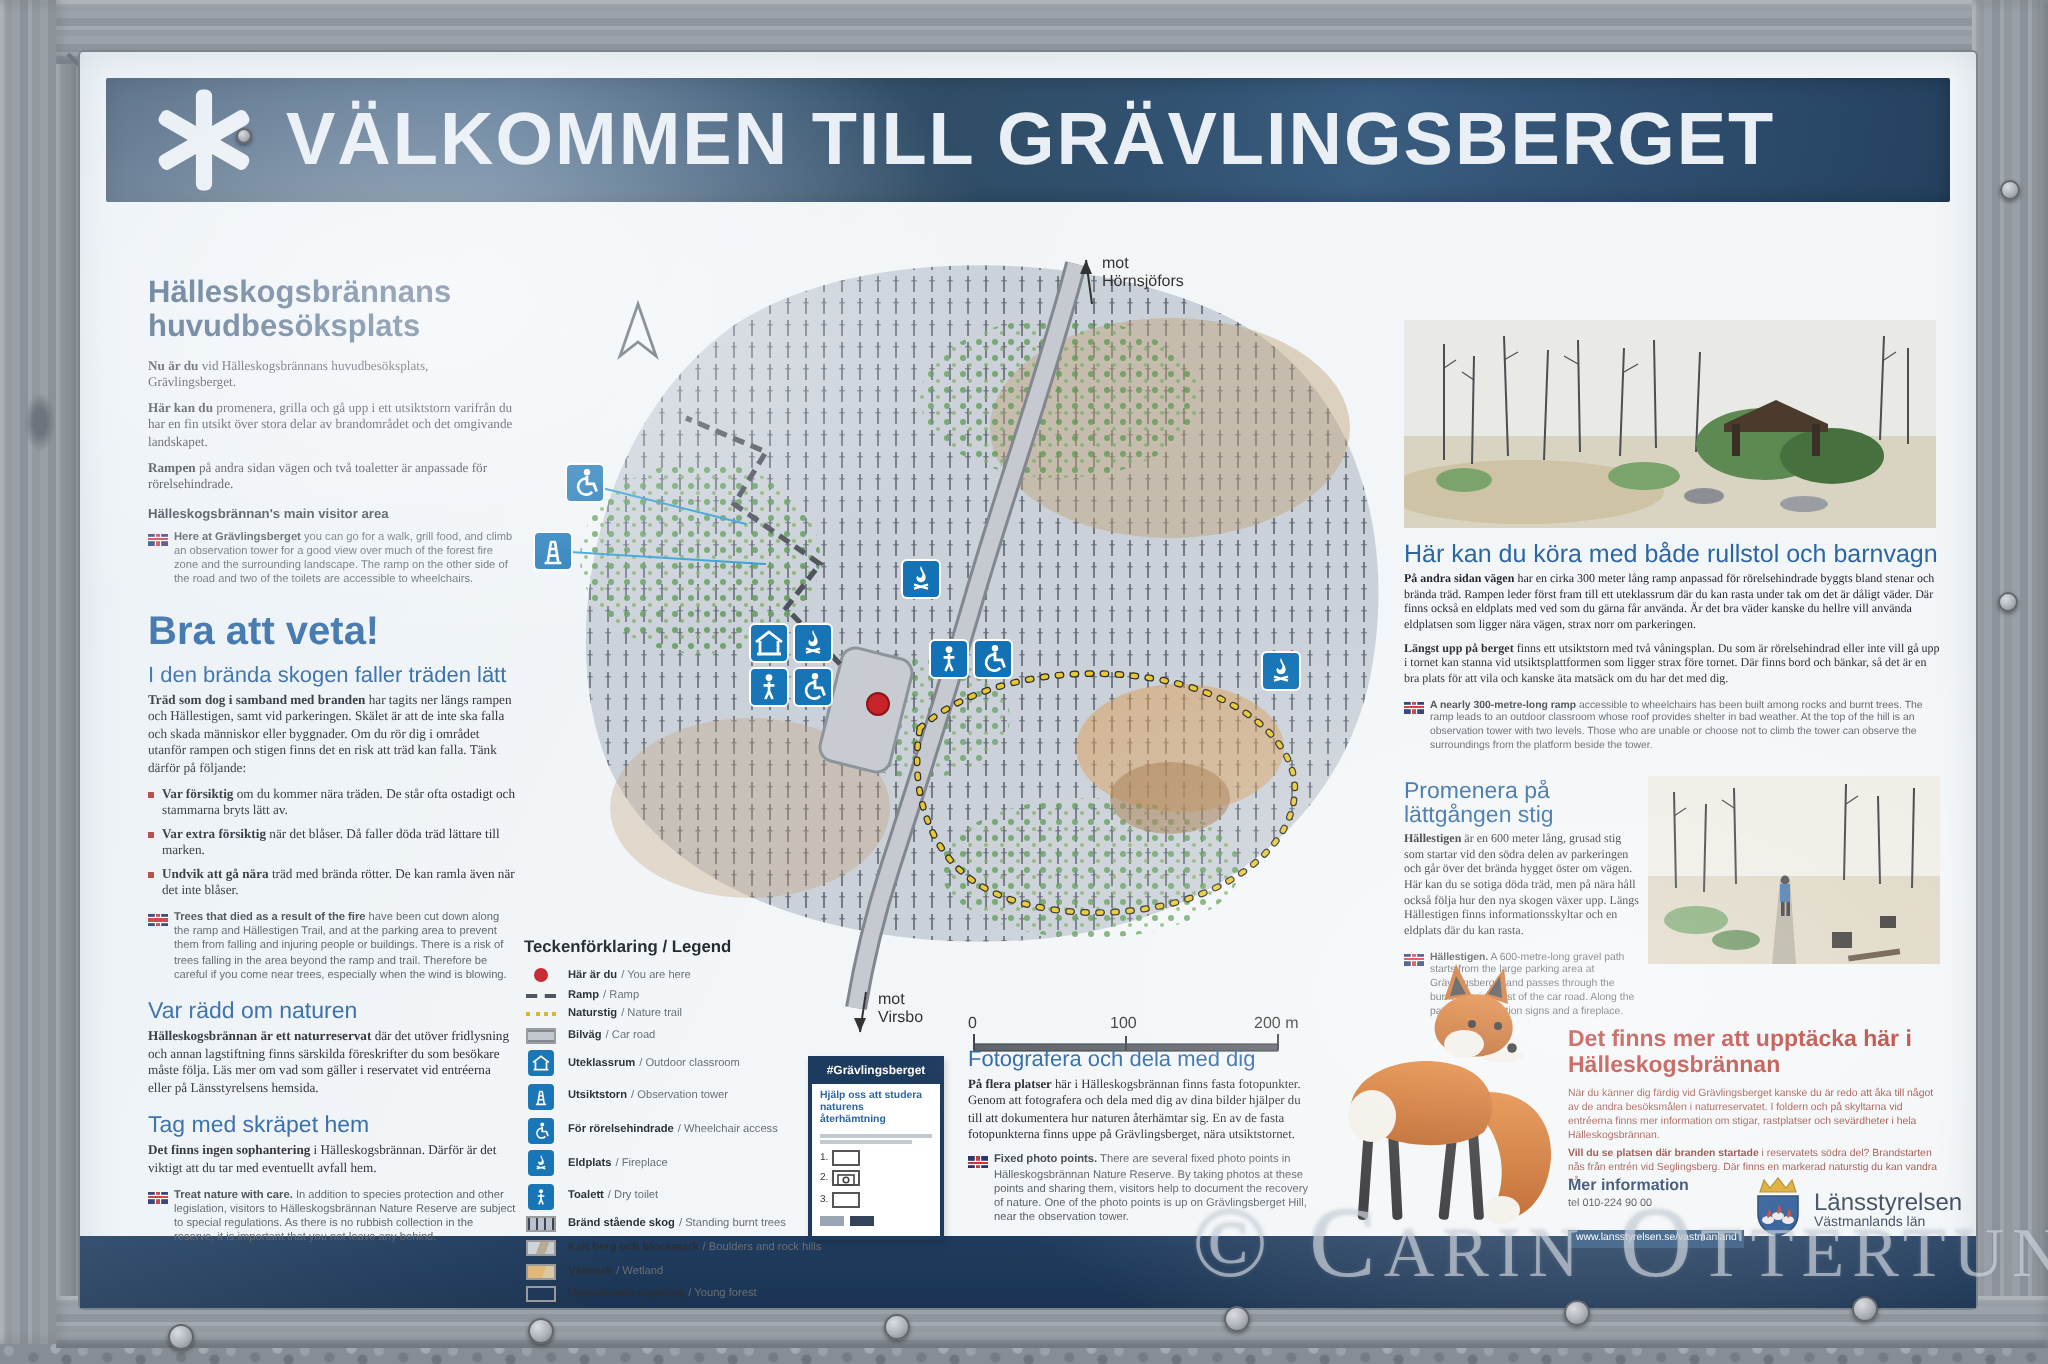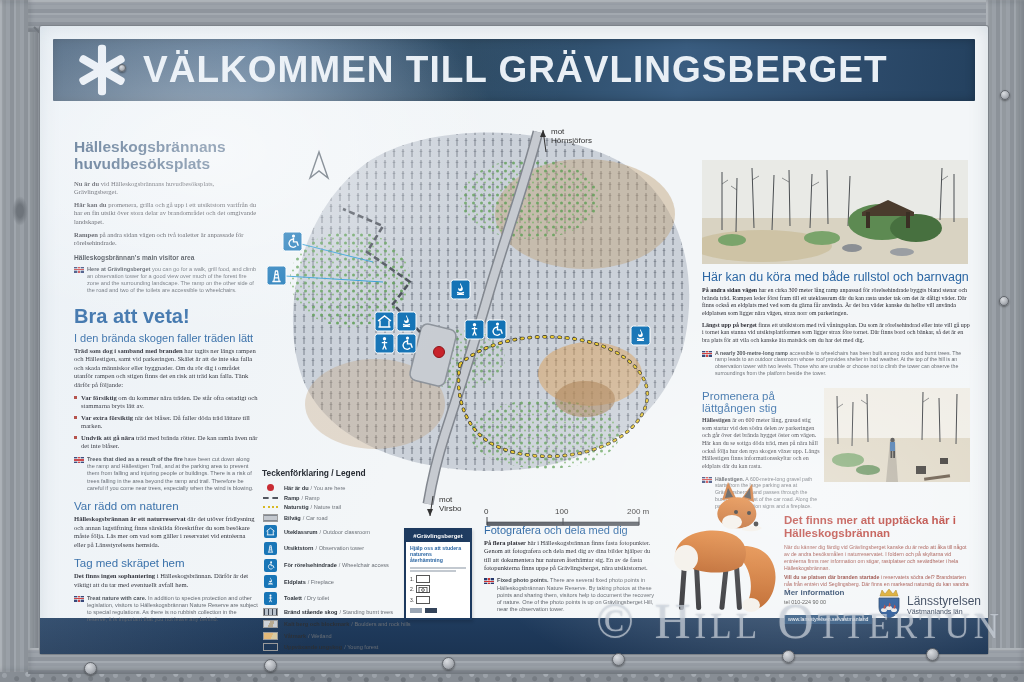--- a/index.html
+++ b/index.html
@@ -572,21 +572,21 @@
       </svg>
       <div style="margin-left:5px;">
         <div class="agency-name">Länsstyrelsen</div>
         <div class="agency-region">Västmanlands län</div>
       </div>
     </div>
 
     <div class="abs glare" style="left:0;top:0;width:948px;height:628px;"></div>
   </div>
 
-  <div class="abs watermark">© Hill Ottertun</div>
+  <div class="abs watermark">© Carin Ottertun</div>
 
   <div class="abs bolt" style="left:84px;top:662px;"></div>
   <div class="abs bolt" style="left:264px;top:659px;"></div>
   <div class="abs bolt" style="left:442px;top:657px;"></div>
   <div class="abs bolt" style="left:612px;top:653px;"></div>
   <div class="abs bolt" style="left:782px;top:650px;"></div>
   <div class="abs bolt" style="left:926px;top:648px;"></div>
   <div class="abs bolt" style="left:1000px;top:90px;width:10px;height:10px;"></div>
   <div class="abs bolt" style="left:999px;top:296px;width:10px;height:10px;"></div>
   <div class="abs bolt" style="left:118px;top:64px;width:8px;height:8px;"></div>

